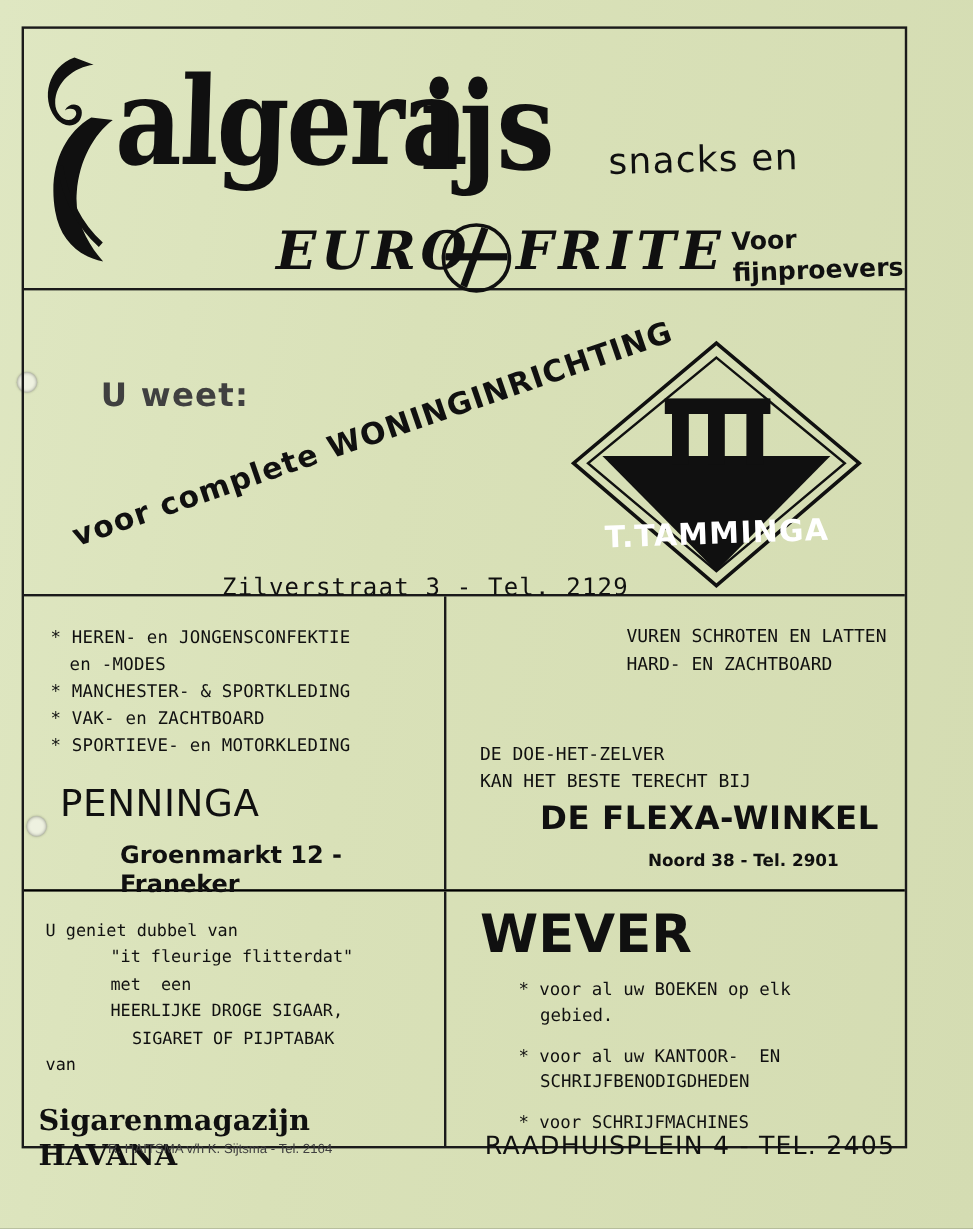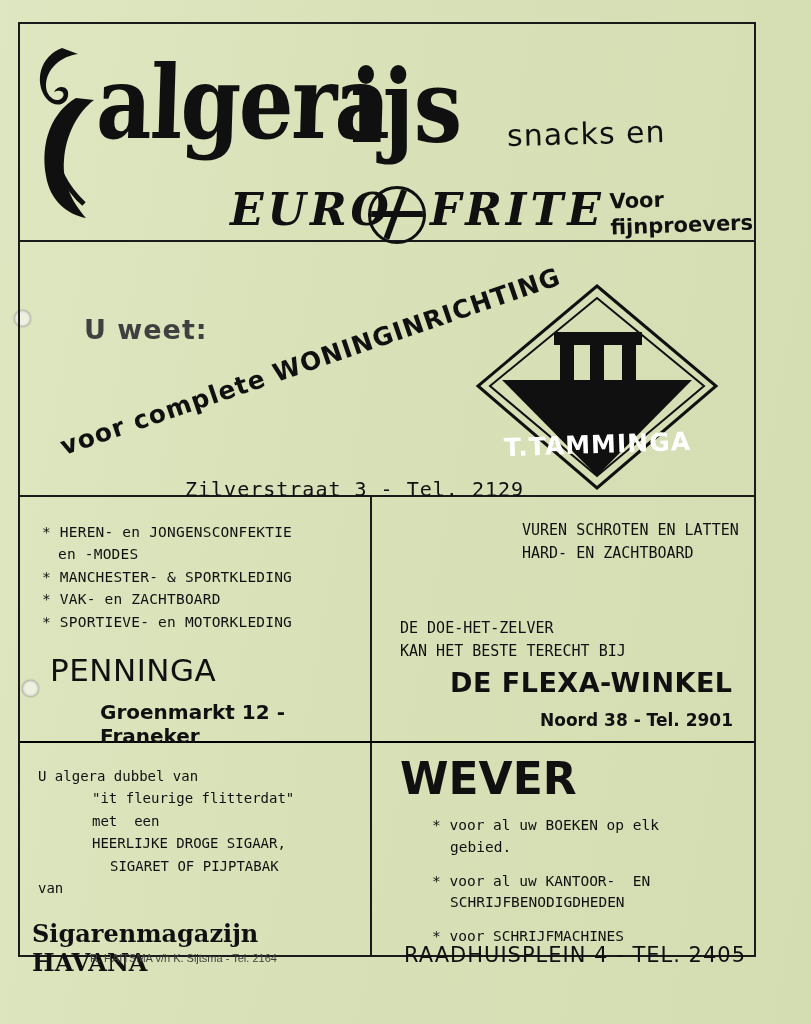--- a/index.html
+++ b/index.html
@@ -277,21 +277,21 @@
     font-family: "DejaVu Sans", sans-serif;
     font-size: 27px;
     font-weight: 700;
     color: #101010;
     letter-spacing: .5px;
   }
   .flexa-addr {
     position: absolute;
     left: 168px; top: 213px;
     font-family: "DejaVu Sans", sans-serif;
-    font-size: 17px;
+    font-size: 14px;
     font-weight: 700;
     color: #101010;
   }
 
   
   .row-bot {
     position: absolute;
     left: 0; top: 719px;
     width: 100%;
     bottom: 0;
@@ -423,21 +423,21 @@
           <div class="nowrap">KAN HET BESTE TERECHT BIJ</div>
         </div>
         <div class="flexa-name">DE FLEXA-WINKEL</div>
         <div class="flexa-addr">Noord 38  -  Tel. 2901</div>
       </div>
     </div>
 
     <div class="row-bot">
       <div class="cell cell-left">
         <div class="havana-text">
-          <div class="nowrap">U algera dubbel van</div>
+          <div class="nowrap">U geniet dubbel van</div>
           <div class="nowrap ind1">"it fleurige flitterdat"</div>
           <div class="nowrap ind1">met  een</div>
           <div class="nowrap ind1">HEERLIJKE DROGE SIGAAR,</div>
           <div class="nowrap ind2">SIGARET OF PIJPTABAK</div>
           <div class="nowrap">van</div>
         </div>
         <div class="havana-name">Sigarenmagazijn HAVANA</div>
         <div class="havana-sub">R. HAITSMA v/h K. Sijtsma - Tel. 2164</div>
       </div>
 

